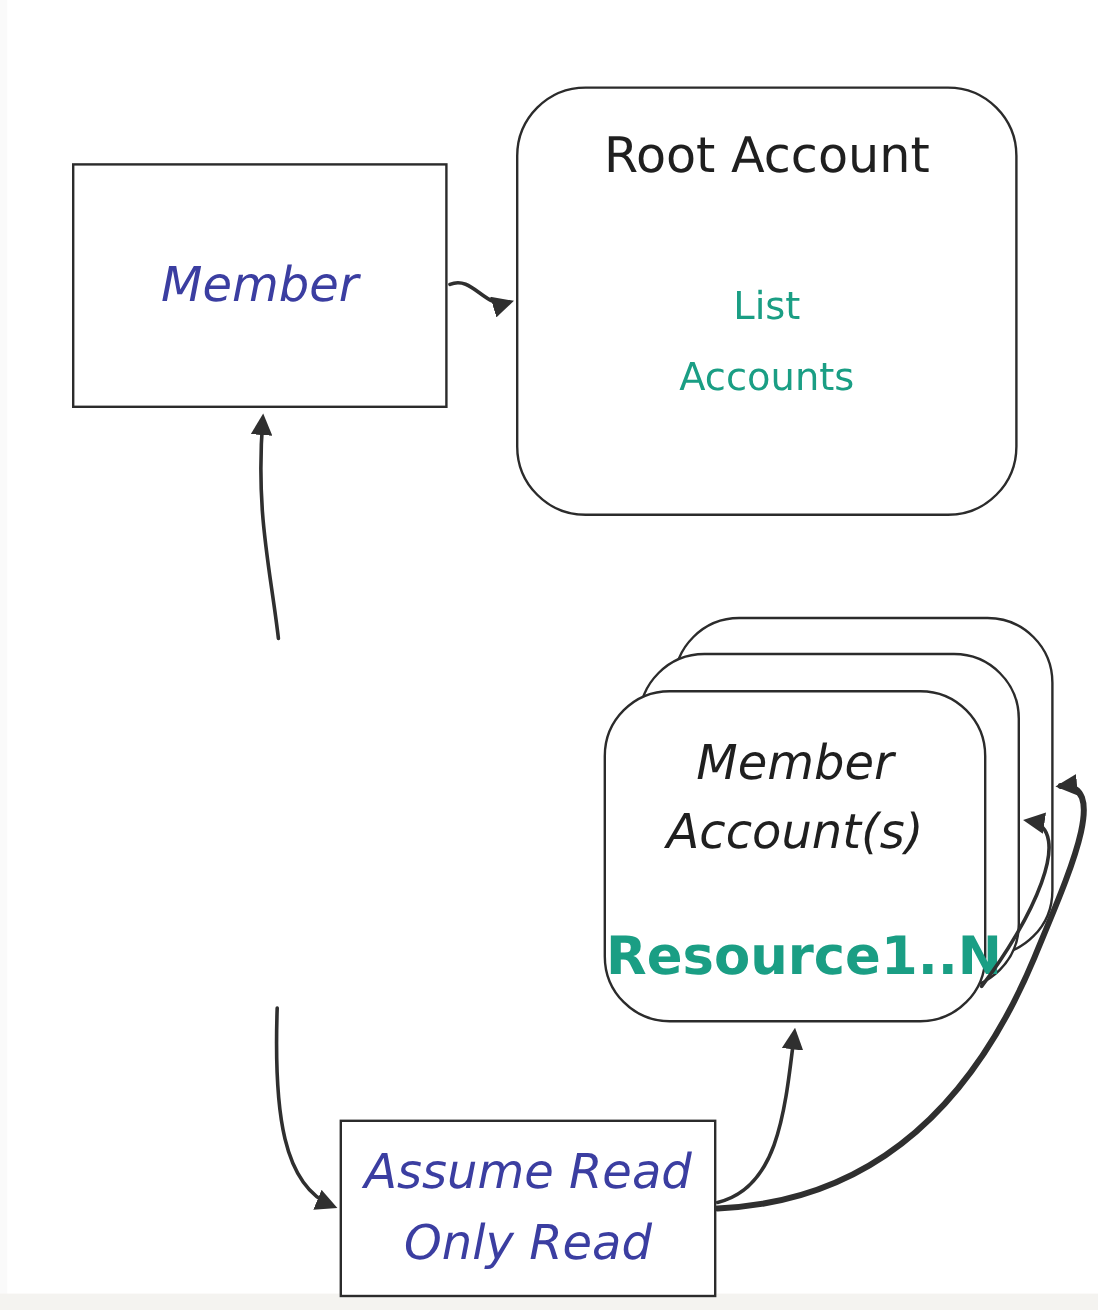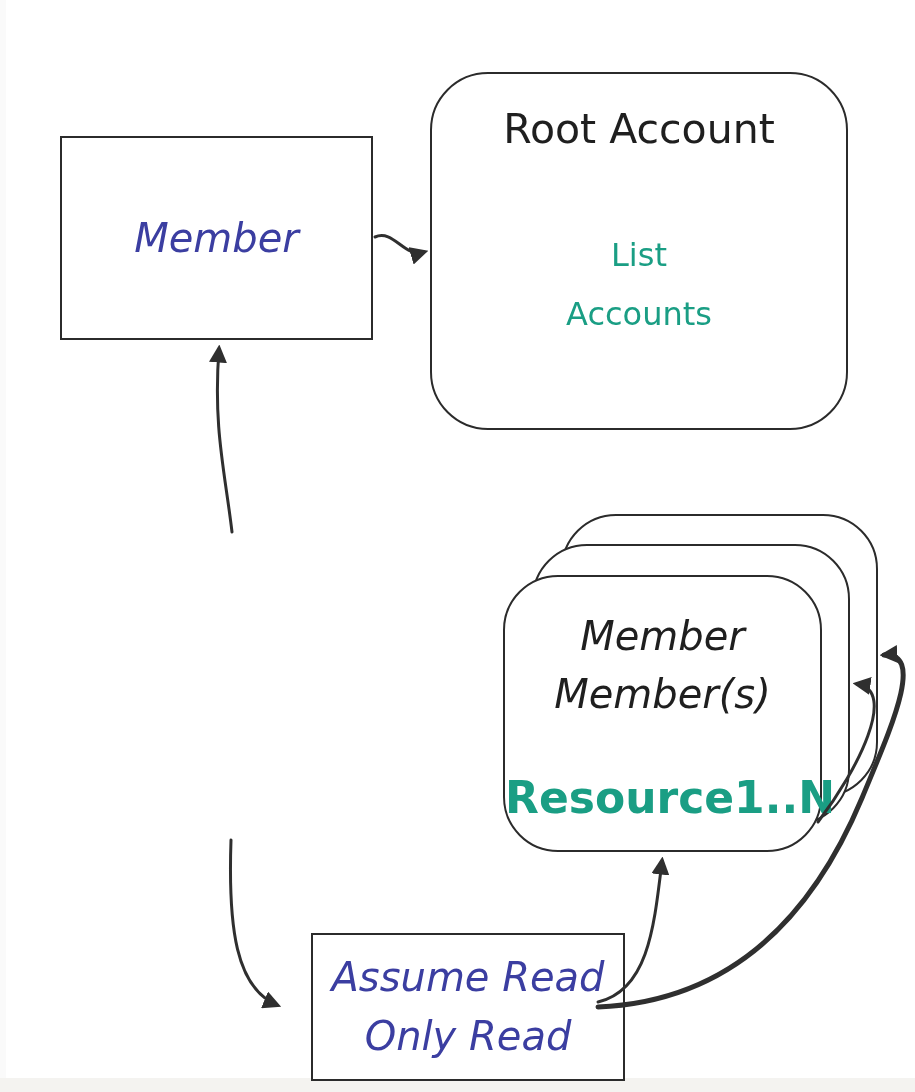--- a/index.html
+++ b/index.html
@@ -99,21 +99,21 @@
     color: #1a9e84;
     font-weight: 700;
     font-size: 44px;
     line-height: 48px;
     text-align: right;
   }
 
   
   #assume-bottom {
     left: 283px; top: 933px;
-    width: 314px; height: 148px; margin-left: 28px;
+    width: 314px; height: 148px;
   }
   #assume-bottom .role-text { line-height: 59px; }
 
   #arrow-layer {
     position: absolute;
     left: 0; top: 0;
     width: 915px; height: 1092px;
     pointer-events: none;
   }
   #arrow-layer path.flow {
@@ -130,21 +130,21 @@
 <div id="canvas">
 
   <div class="edge-strip-left"></div>
   <div class="edge-strip-bottom"></div>
 
   <div class="node member-box" id="member-back"></div>
   <div class="node member-box" id="member-mid"></div>
   <div class="node member-box" id="member-front">
     <div class="node-title">
       <span class="line">Member</span>
-      <span class="line">Member(s)</span>
+      <span class="line">Account(s)</span>
     </div>
     <div class="resource-text">Resource1..N</div>
   </div>
 
   <div class="node rounded" id="root-account">
     <div class="node-title">Root Account</div>
     <div class="action-text">
       <span class="line">List</span>
       <span class="line">Accounts</span>
     </div>

